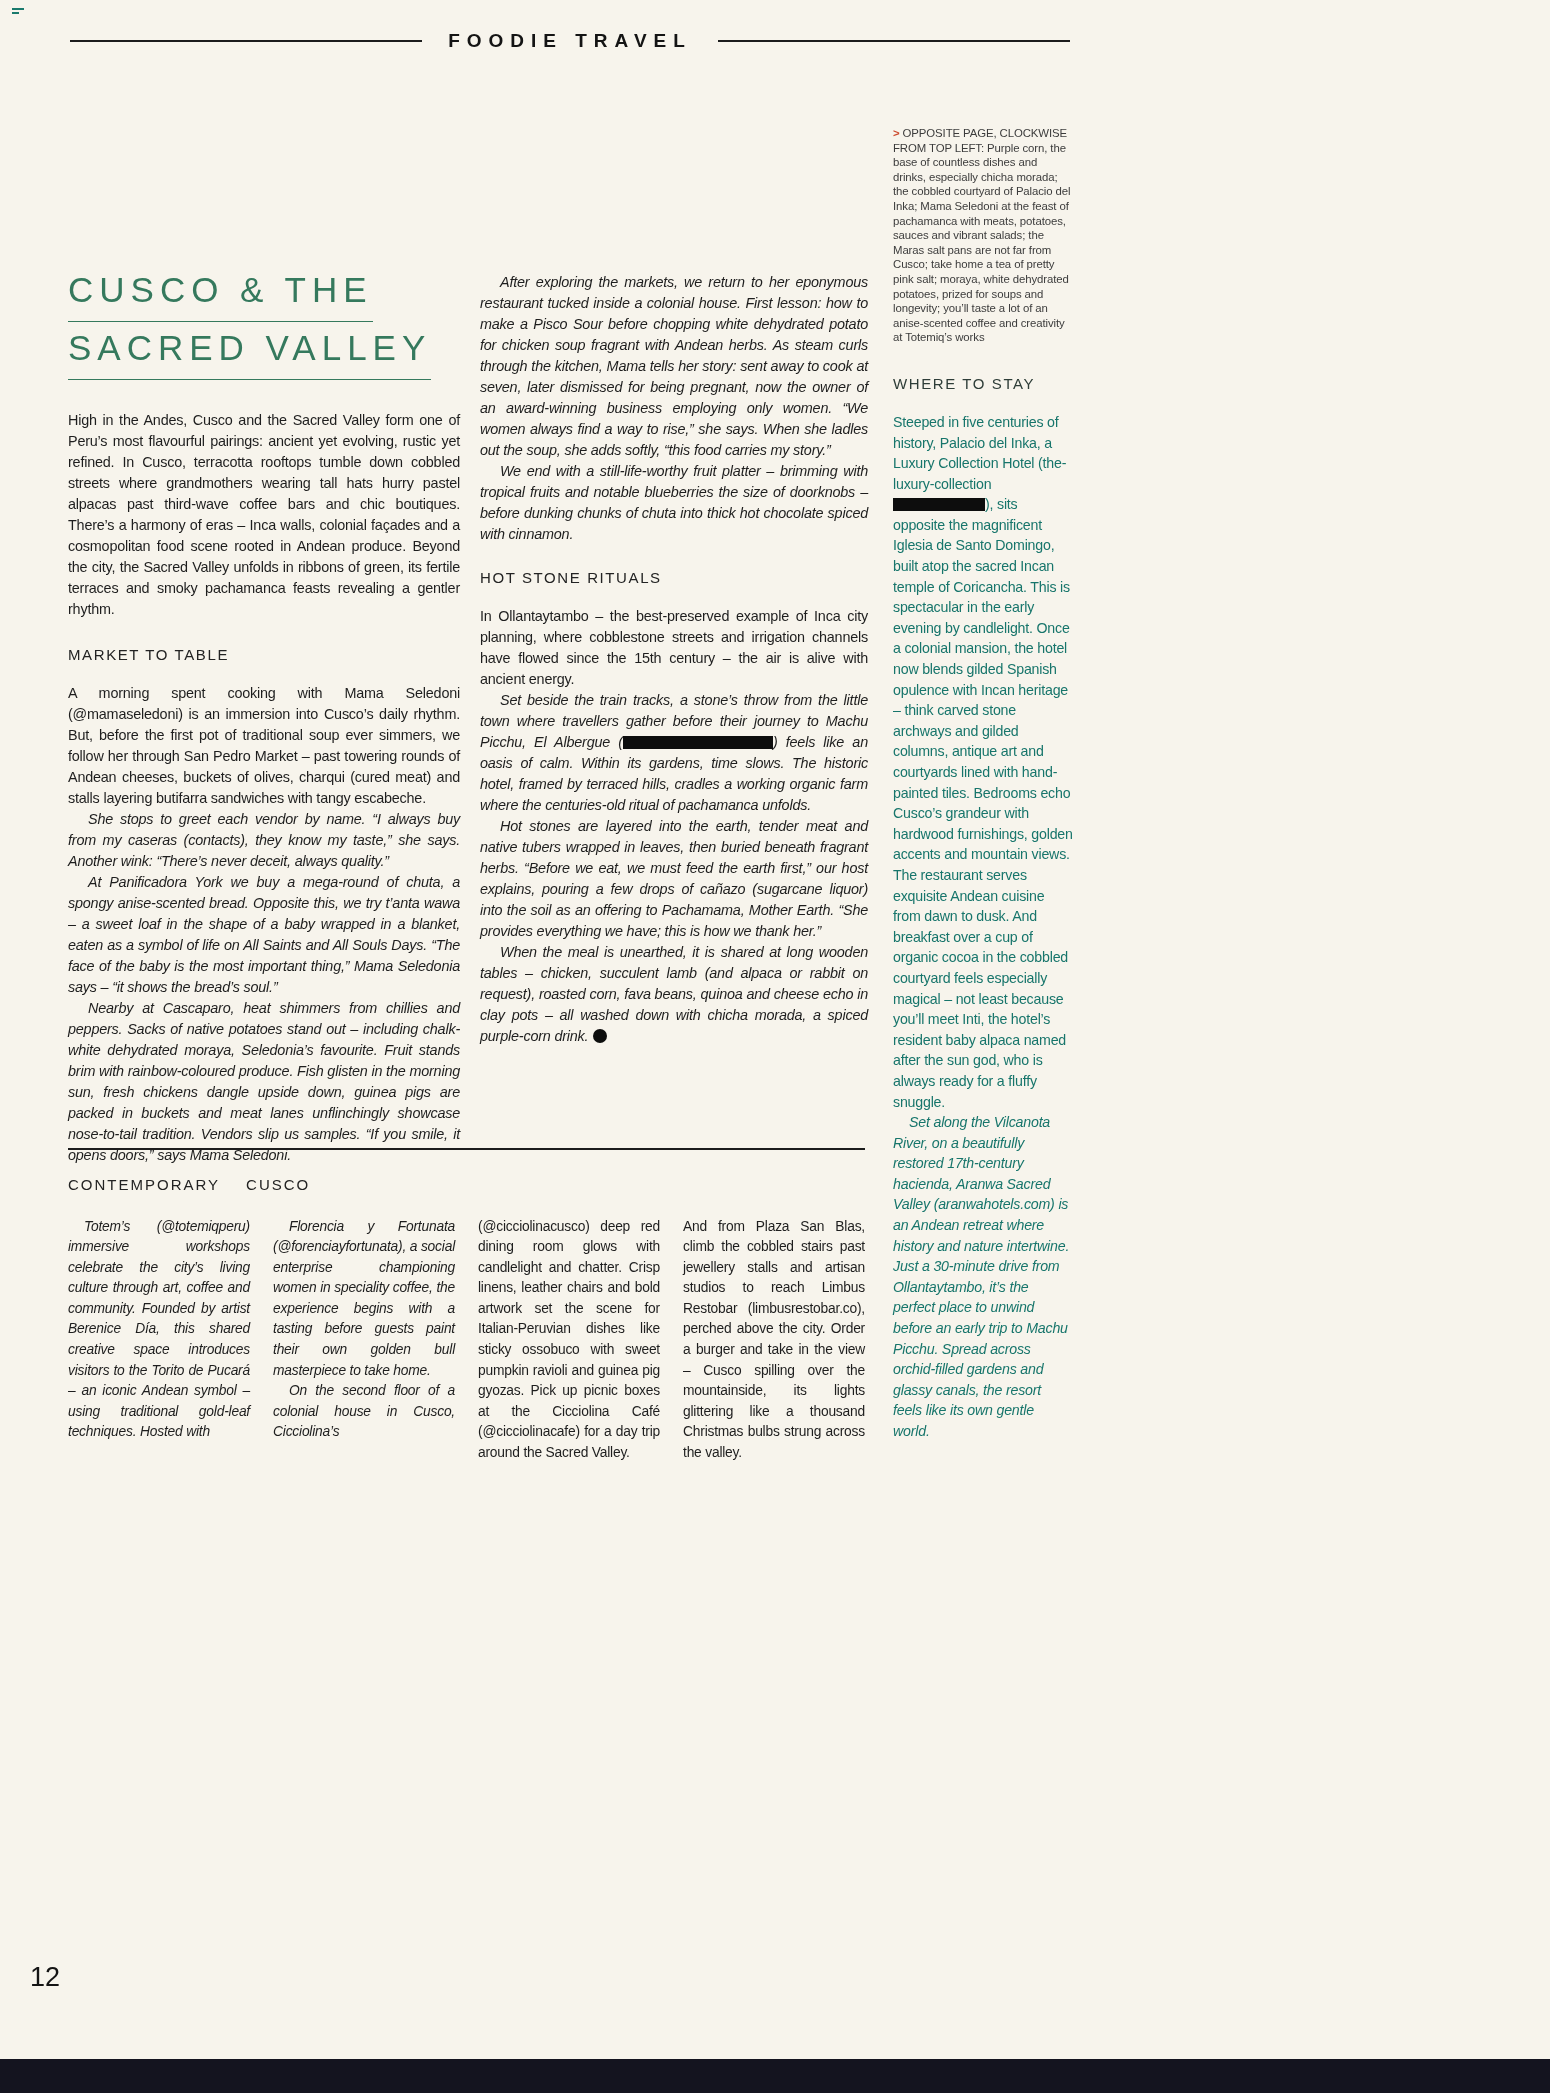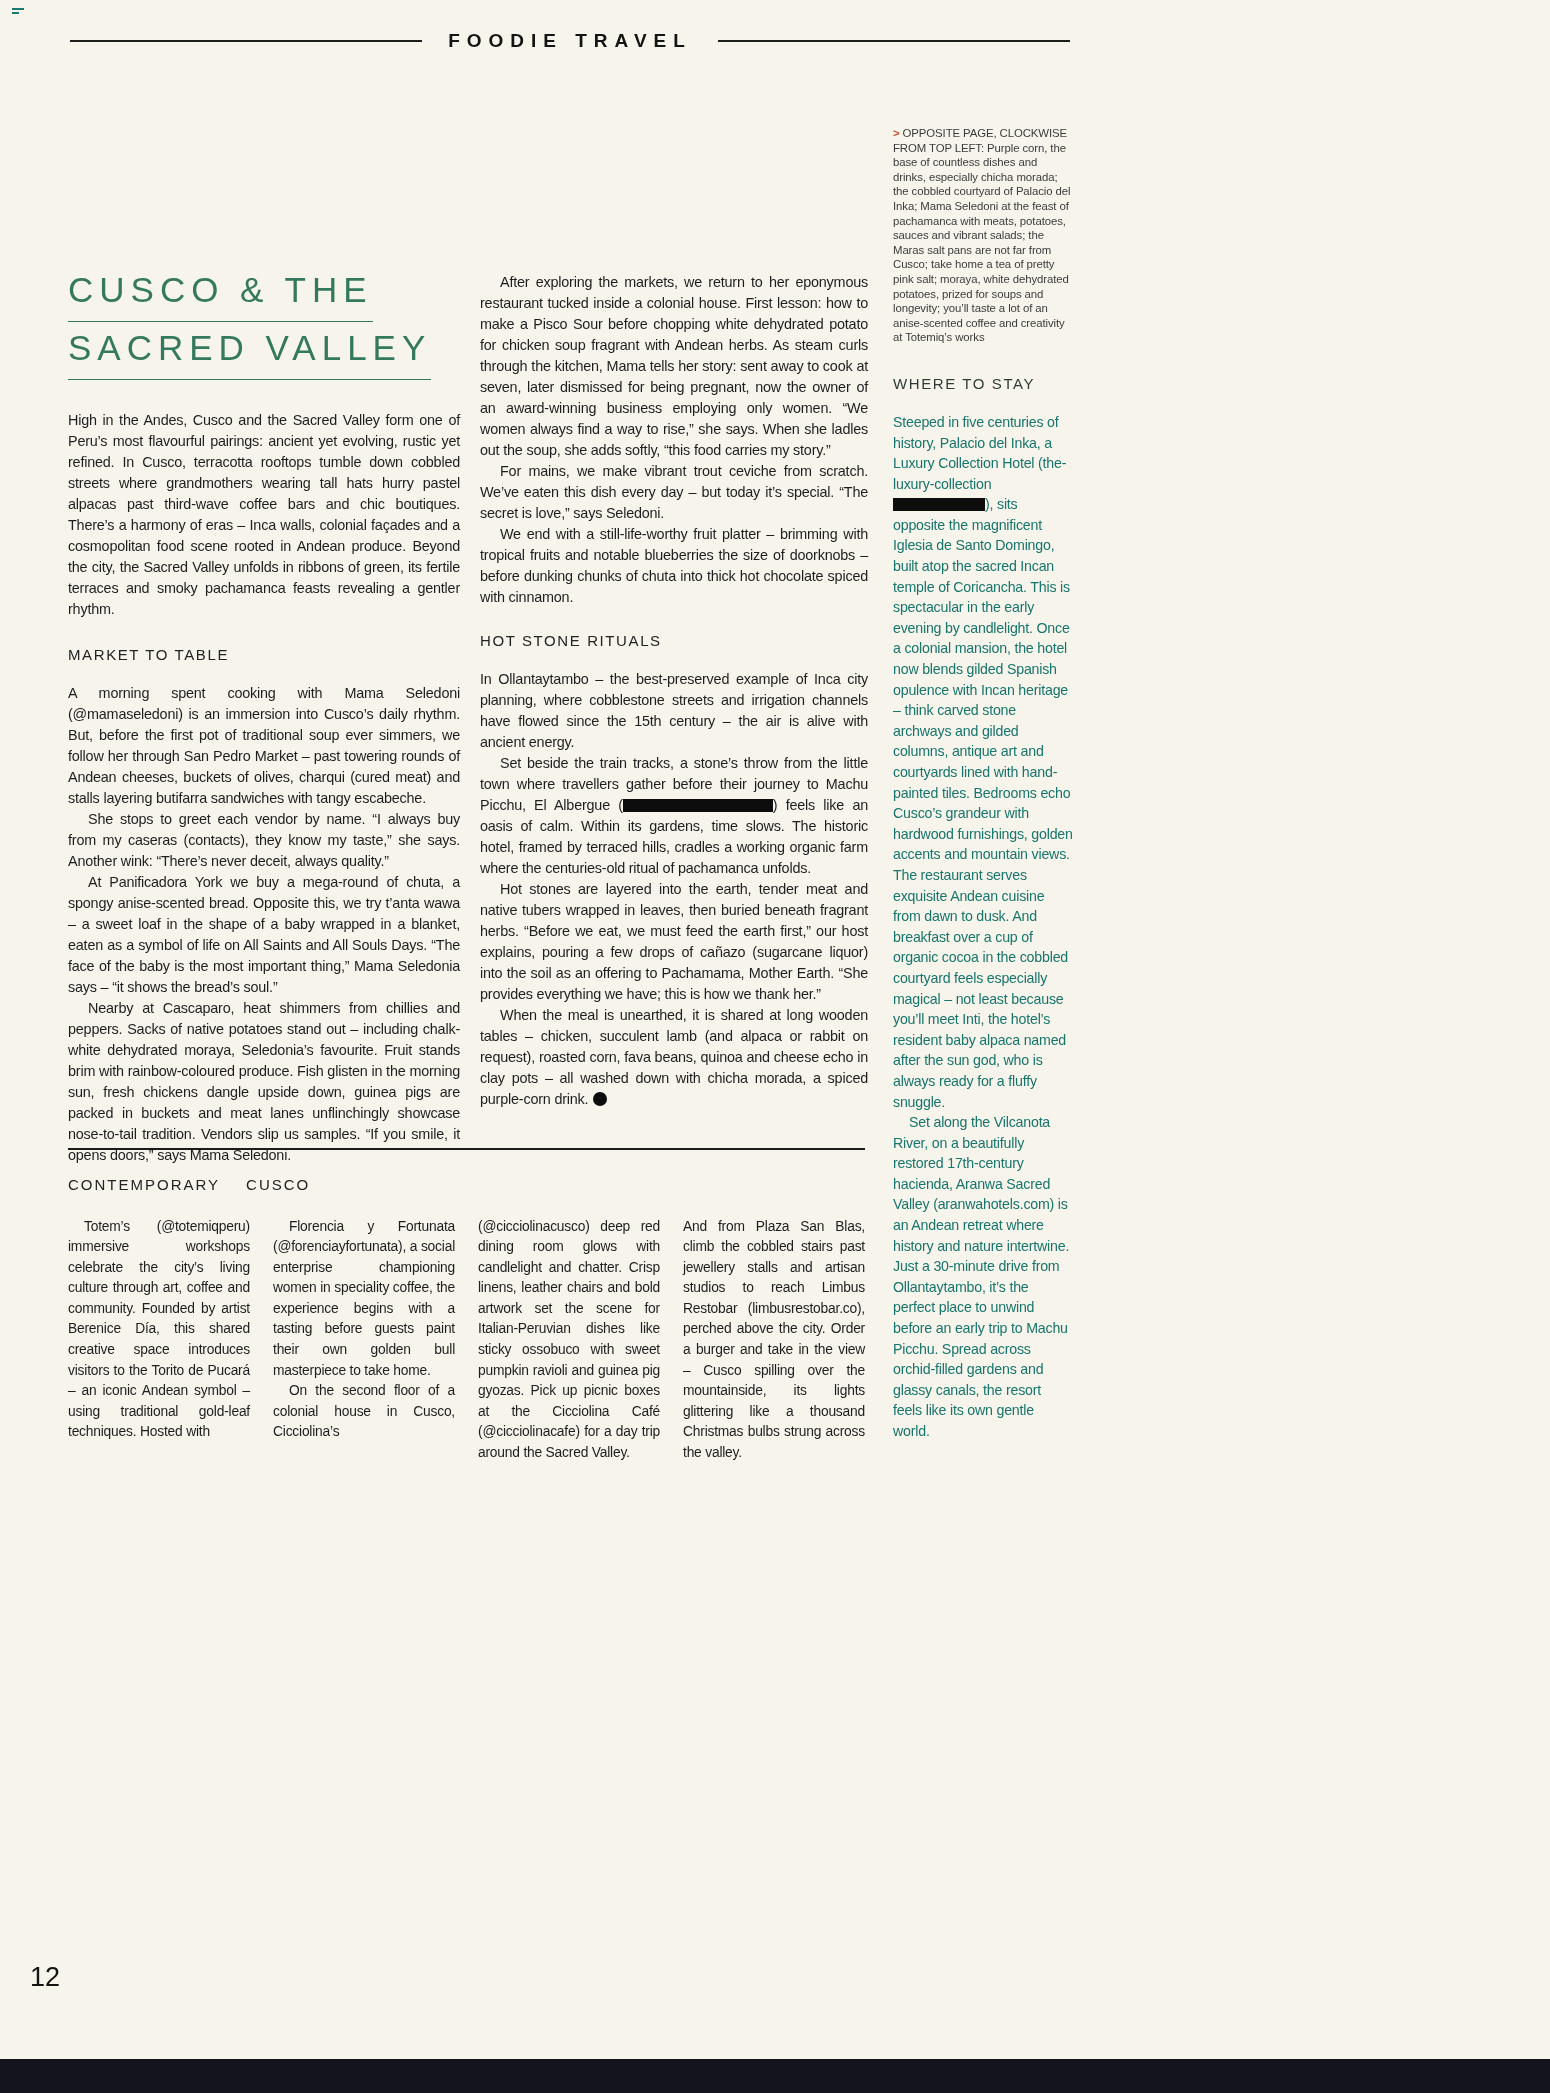--- a/index.html
+++ b/index.html
@@ -38,21 +38,21 @@
     font-size:35px;letter-spacing:6px;color:#35795d;
     border-bottom:1.5px solid #35795d;padding-bottom:8px;margin-bottom:4px;
     white-space:nowrap;
   }
   p.body{
     margin:0 0 0 0;
     font-size:14.4px;line-height:21px;letter-spacing:-0.2px;
     text-align:justify;color:#1e1e1e;
   }
   p.body + p.body{margin-top:0;}
-  p.ind{text-indent:20px;}
+  p.ind{text-indent:20px;font-style:italic;}
   .sec-head{
     margin:26px 0 20px 0;
     font-size:15px;font-weight:500;letter-spacing:1.6px;color:#232323;
   }
   .colM .sec-head{margin-top:24px;}
 
   .redact{display:inline-block;height:13px;background:#0d0d0d;vertical-align:baseline;transform:translateY(2px);}
   .redact-a{width:150px;}
   .redact-b{width:92px;}
   .endmark{
@@ -112,21 +112,20 @@
     <p class="body">High in the Andes, Cusco and the Sacred Valley form one of Peru’s most flavourful pairings: ancient yet evolving, rustic yet refined. In Cusco, terracotta rooftops tumble down cobbled streets where grandmothers wearing tall hats hurry pastel alpacas past third-wave coffee bars and chic boutiques. There’s a harmony of eras – Inca walls, colonial façades and a cosmopolitan food scene rooted in Andean produce. Beyond the city, the Sacred Valley unfolds in ribbons of green, its fertile terraces and smoky pachamanca feasts revealing a gentler rhythm.</p>
     <h3 class="sec-head">MARKET TO TABLE</h3>
     <p class="body">A morning spent cooking with Mama Seledoni (@mamaseledoni) is an immersion into Cusco’s daily rhythm. But, before the first pot of traditional soup ever simmers, we follow her through San Pedro Market – past towering rounds of Andean cheeses, buckets of olives, charqui (cured meat) and stalls layering butifarra sandwiches with tangy escabeche.</p>
     <p class="body ind">She stops to greet each vendor by name. “I always buy from my caseras (contacts), they know my taste,” she says. Another wink: “There’s never deceit, always quality.”</p>
     <p class="body ind">At Panificadora York we buy a mega-round of chuta, a spongy anise-scented bread. Opposite this, we try t’anta wawa – a sweet loaf in the shape of a baby wrapped in a blanket, eaten as a symbol of life on All Saints and All Souls Days. “The face of the baby is the most important thing,” Mama Seledonia says – “it shows the bread’s soul.”</p>
     <p class="body ind">Nearby at Cascaparo, heat shimmers from chillies and peppers. Sacks of native potatoes stand out – including chalk-white dehydrated moraya, Seledonia’s favourite. Fruit stands brim with rainbow-coloured produce. Fish glisten in the morning sun, fresh chickens dangle upside down, guinea pigs are packed in buckets and meat lanes unflinchingly showcase nose-to-tail tradition. Vendors slip us samples. “If you smile, it opens doors,” says Mama Seledoni.</p>
   </div>
 
   <div class="colM">
     <p class="body ind">After exploring the markets, we return to her eponymous restaurant tucked inside a colonial house. First lesson: how to make a Pisco Sour before chopping white dehydrated potato for chicken soup fragrant with Andean herbs. As steam curls through the kitchen, Mama tells her story: sent away to cook at seven, later dismissed for being pregnant, now the owner of an award-winning business employing only women. “We women always find a way to rise,” she says. When she ladles out the soup, she adds softly, “this food carries my story.”</p>
-    <p class="body ind">For mains, we make vibrant trout ceviche from scratch. We’ve eaten this dish every day – but today it’s special. “The secret is love,” says Seledoni.</p>
     <p class="body ind">We end with a still-life-worthy fruit platter – brimming with tropical fruits and notable blueberries the size of doorknobs – before dunking chunks of chuta into thick hot chocolate spiced with cinnamon.</p>
     <h3 class="sec-head">HOT STONE RITUALS</h3>
     <p class="body">In Ollantaytambo – the best-preserved example of Inca city planning, where cobblestone streets and irrigation channels have flowed since the 15th century – the air is alive with ancient energy.</p>
     <p class="body ind"><span>Set beside the train tracks, a stone’s throw from the little town where travellers gather before their journey to Machu Picchu, El Albergue (</span><span class="redact redact-a"></span><span>) feels like an oasis of calm. Within its gardens, time slows. The historic hotel, framed by terraced hills, cradles a working organic farm where the centuries-old ritual of pachamanca unfolds.</span></p>
     <p class="body ind">Hot stones are layered into the earth, tender meat and native tubers wrapped in leaves, then buried beneath fragrant herbs. “Before we eat, we must feed the earth first,” our host explains, pouring a few drops of cañazo (sugarcane liquor) into the soil as an offering to Pachamama, Mother Earth. “She provides everything we have; this is how we thank her.”</p>
     <p class="body ind"><span>When the meal is unearthed, it is shared at long wooden tables – chicken, succulent lamb (and alpaca or rabbit on request), roasted corn, fava beans, quinoa and cheese echo in clay pots – all washed down with chicha morada, a spiced purple-corn drink.</span><span class="endmark"></span></p>
   </div>
 
   <aside class="sidebar">
     <p class="caption"><span class="mark">&gt;</span><span class="lead">OPPOSITE PAGE, CLOCKWISE FROM TOP LEFT: Purple corn, the base of countless dishes and drinks, especially chicha morada; the cobbled courtyard of Palacio del Inka; Mama Seledoni at the feast of pachamanca with meats, potatoes, sauces and vibrant salads; the Maras salt pans are not far from Cusco; take home a tea of pretty pink salt; moraya, white dehydrated potatoes, prized for soups and longevity; you’ll taste a lot of an anise-scented coffee and creativity at Totemiq’s works</span></p>

